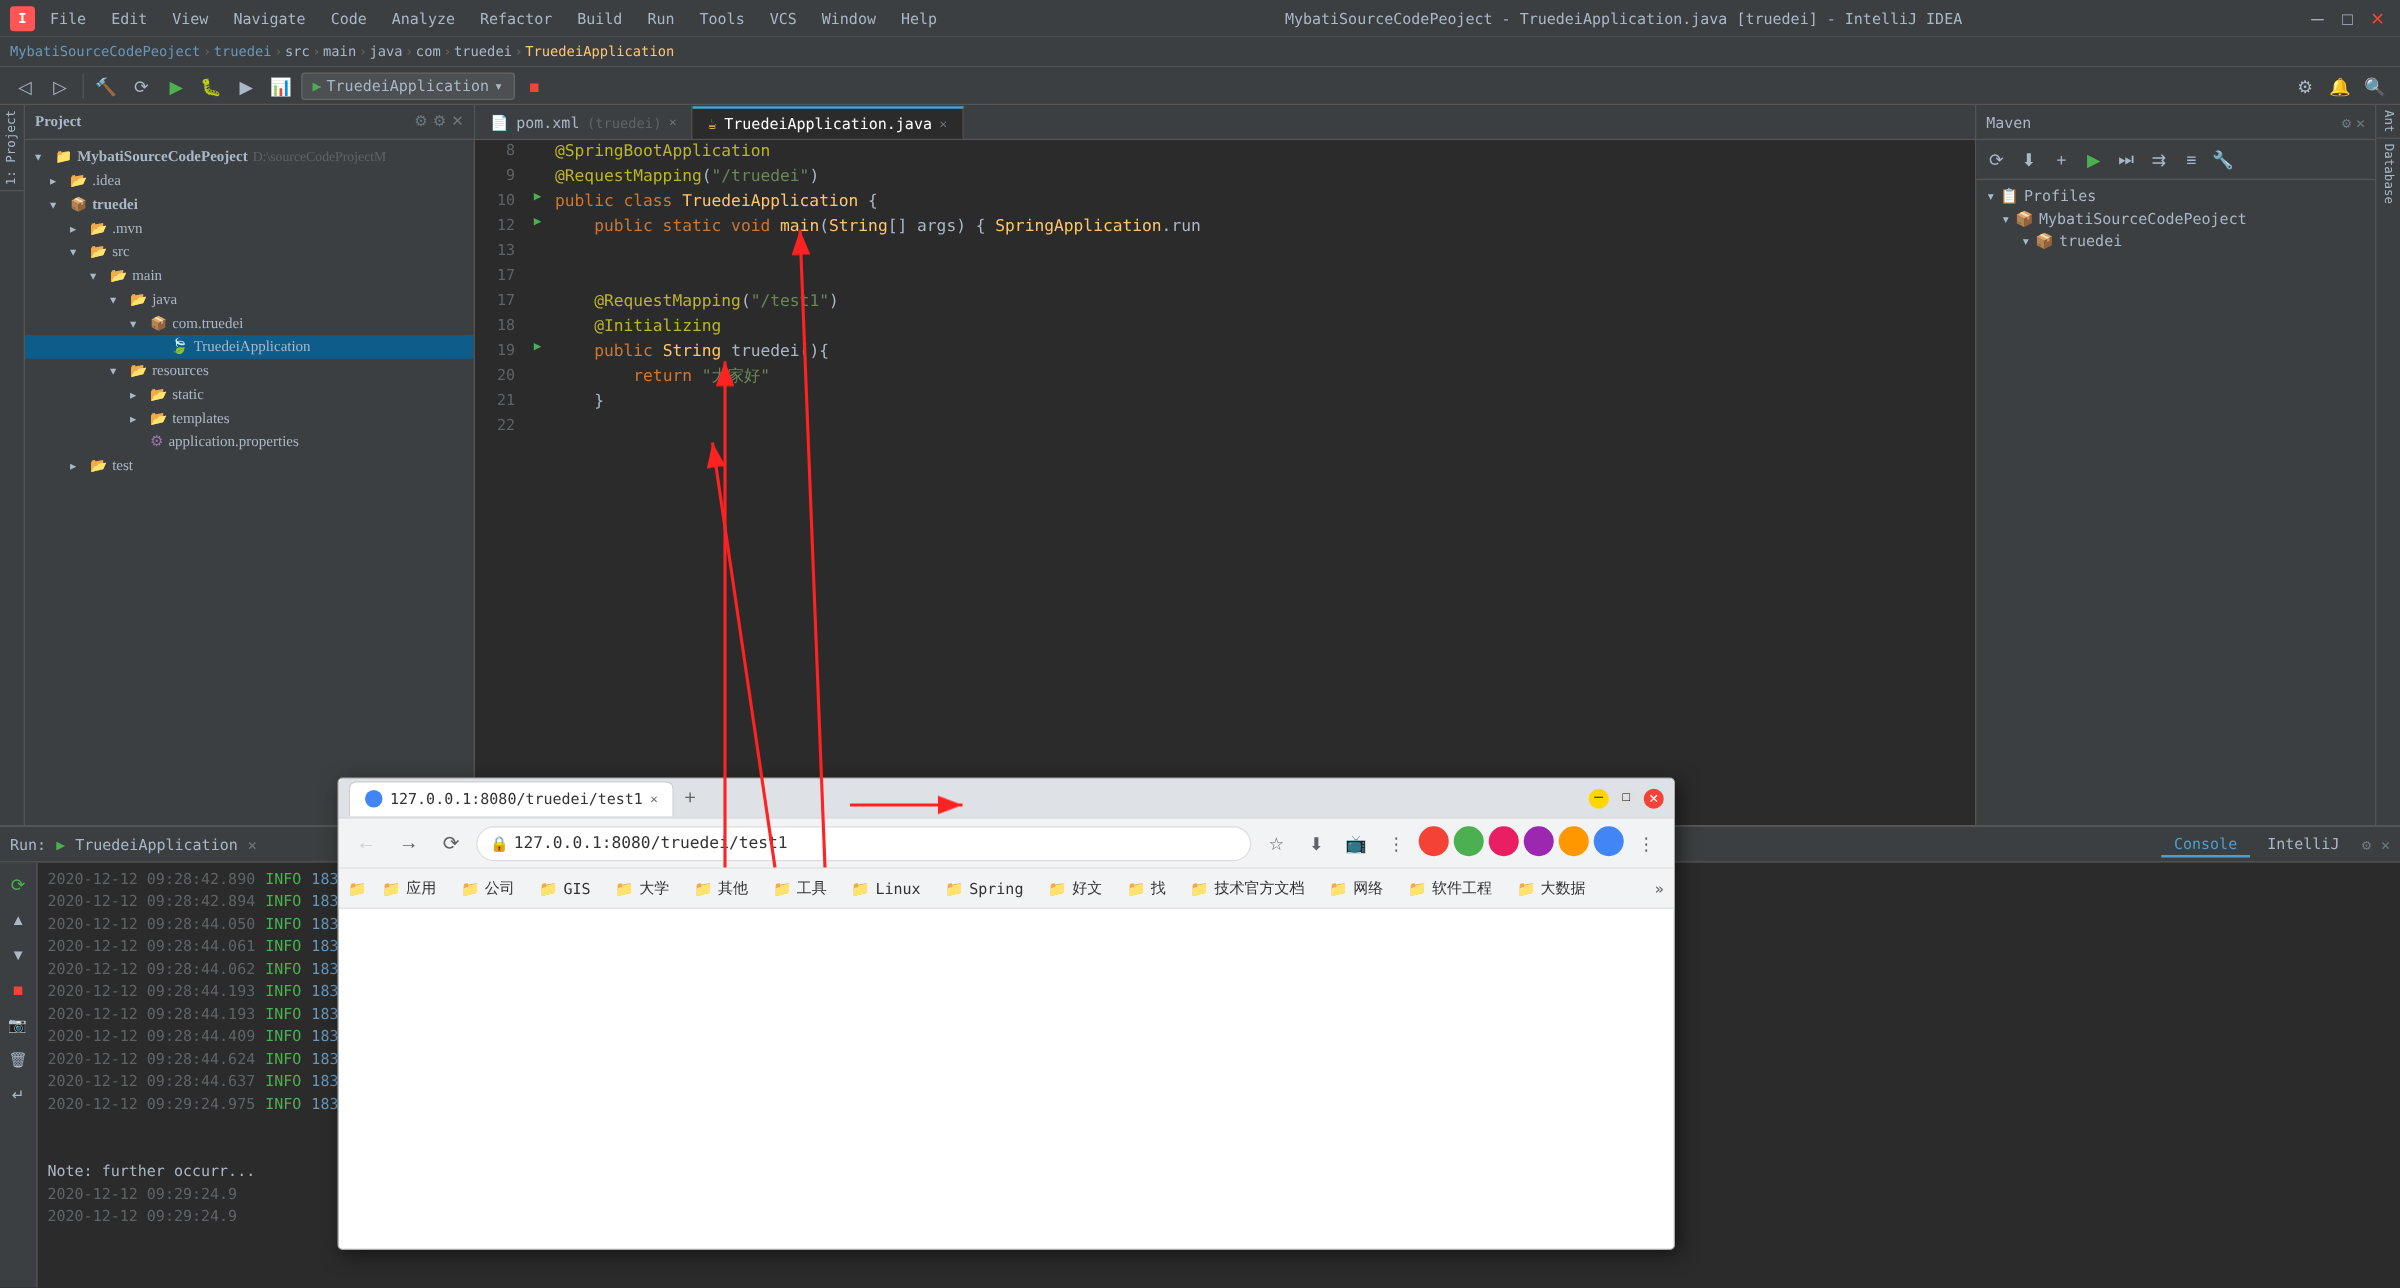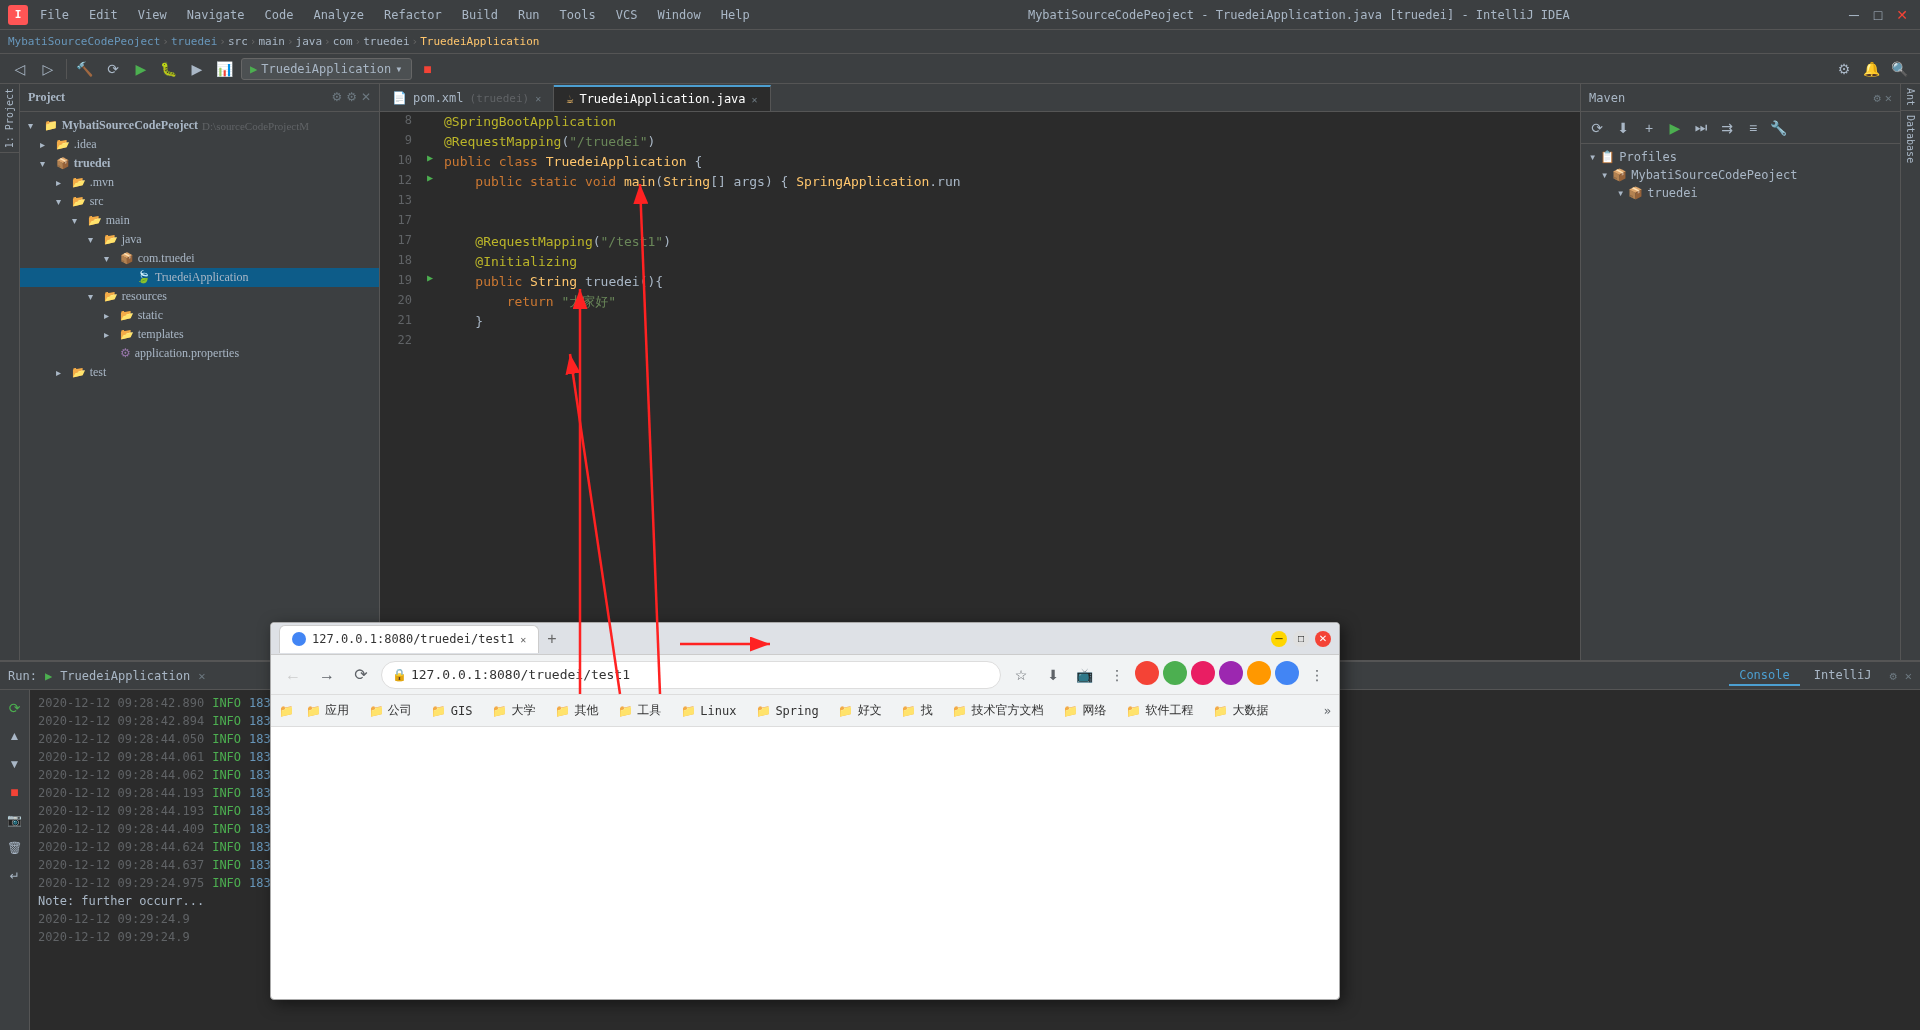--- a/index.html
+++ b/index.html
@@ -546,21 +546,21 @@
       <div class="log-line">
         <span class="log-time">2020-12-12 09:29:24.975</span>
         <span class="log-info">INFO</span>
         <span class="log-num">1832</span>
         <span class="log-thread">--- [</span>
         <span class="log-thread">[nio-8080-exec-2]]</span>
         <span class="log-class">o.apache.tomcat.util.http.parses.Cookie</span>
         <span class="log-msg">: A cookie header was received [1605278357] that contained an invalid cookie. Th</span>
       </div>
       <div class="log-line">
-        <span class="log-msg" style="color:#a9b7c6;">Note: further occurr...</span>
+        <span class="log-msg" style="color:#a9b7c6;margin-top:36px;">Note: further occurr...</span>
       </div>
       <div class="log-line">
         <span class="log-time">2020-12-12 09:29:24.9</span>
       </div>
       <div class="log-line">
         <span class="log-time">2020-12-12 09:29:24.9</span>
       </div>
     </div>
   </div>
 </div>

